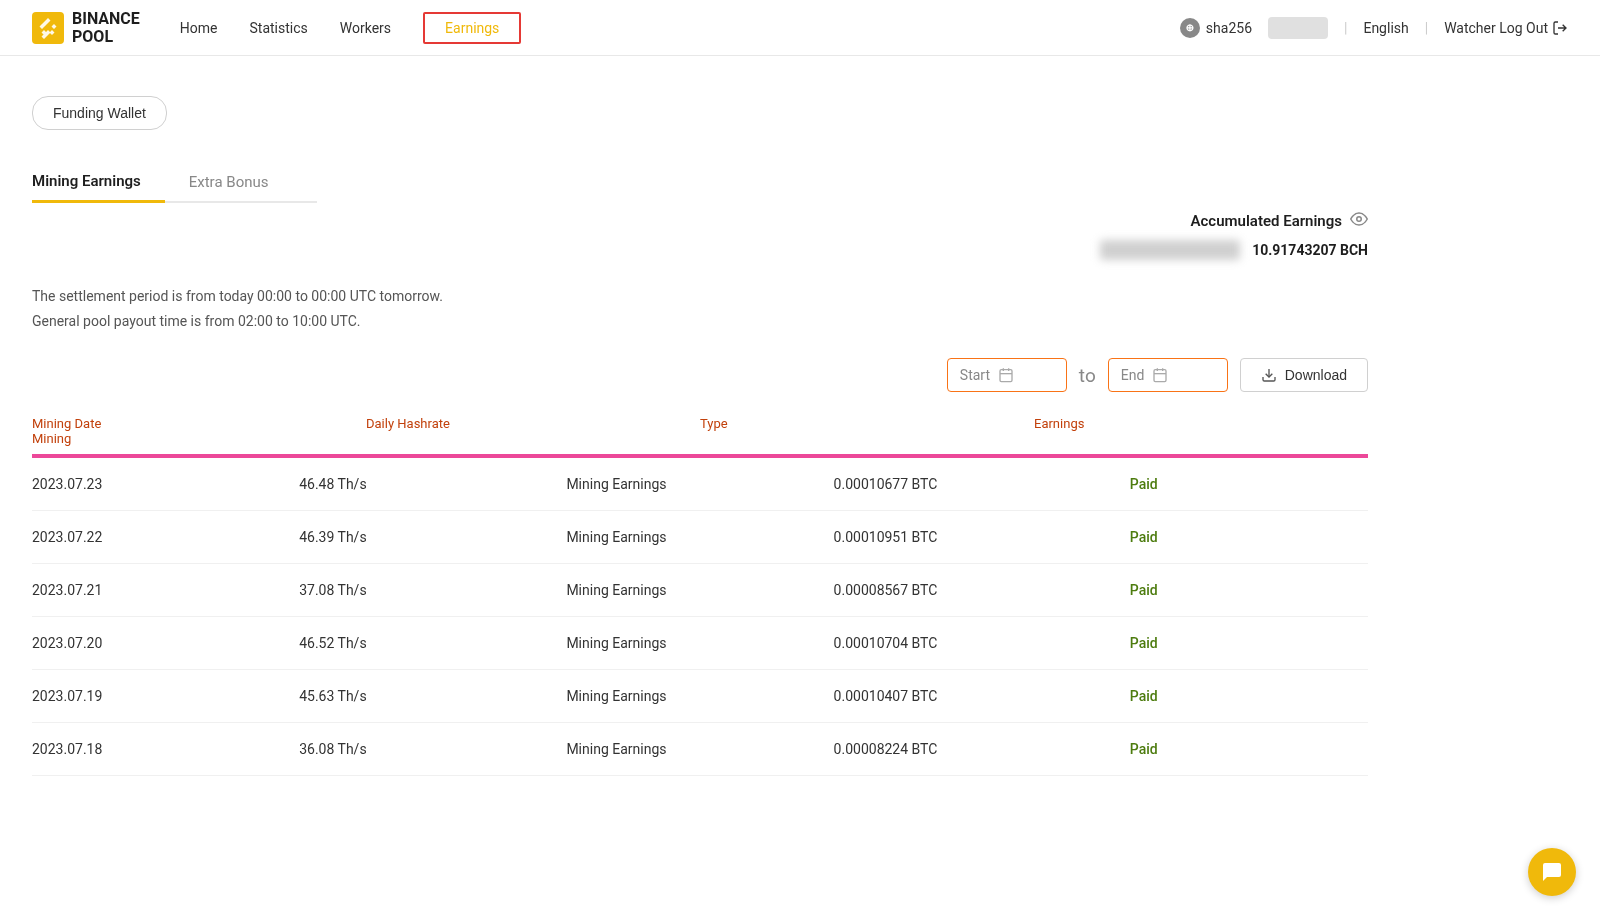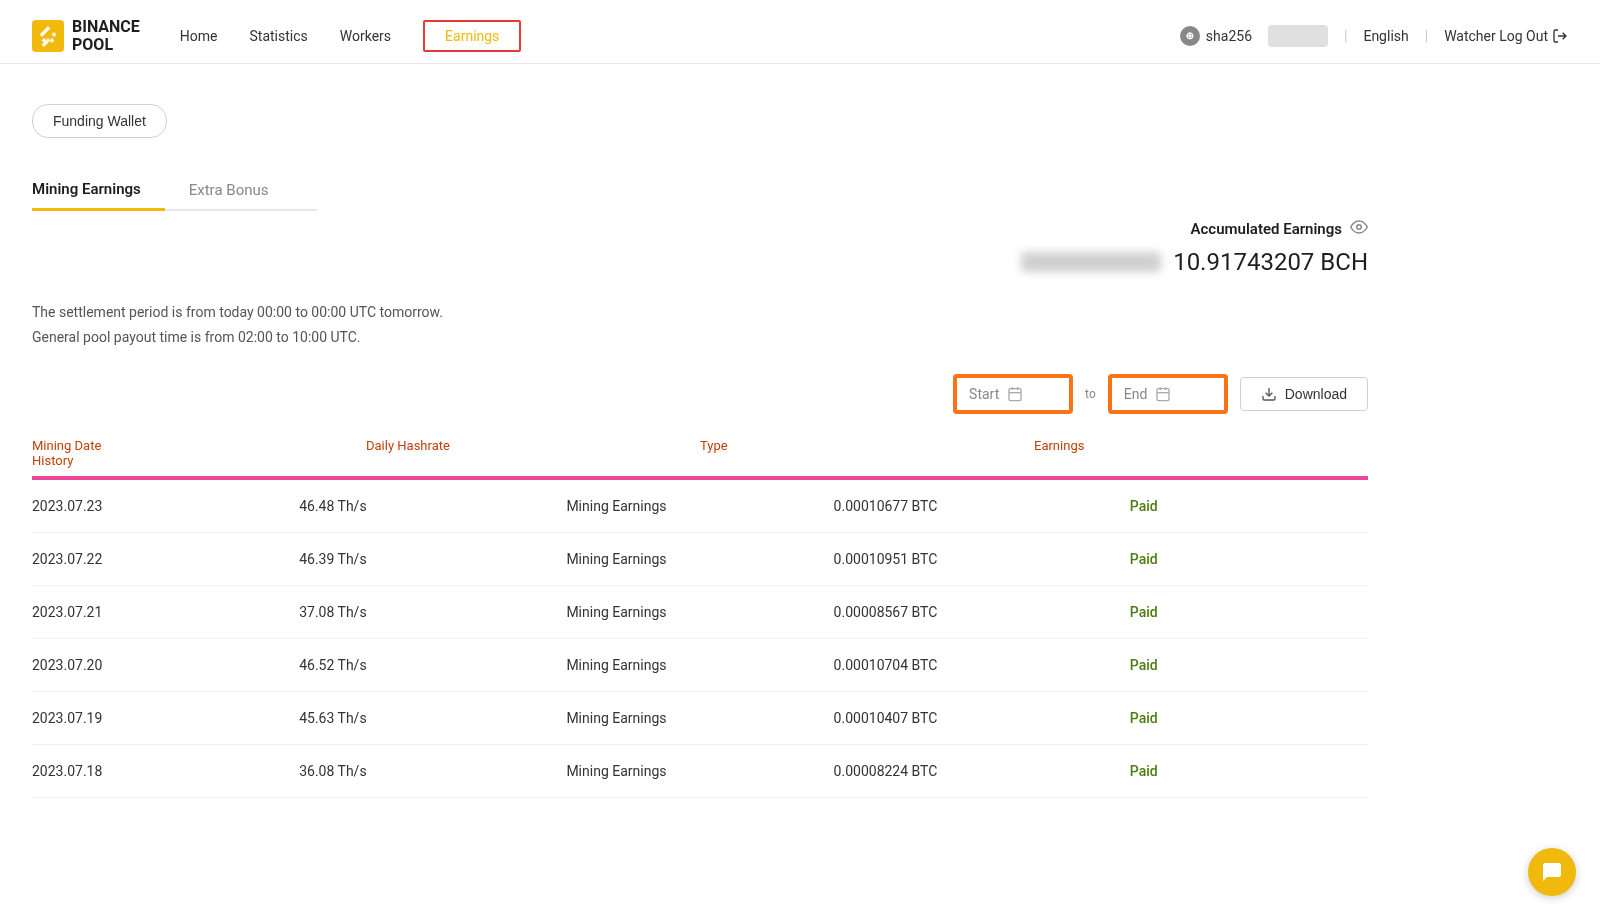--- a/index.html
+++ b/index.html
@@ -1,21 +1,21 @@
 <!DOCTYPE html>
 <html><head>
   <meta charset="utf-8">
   <style>
     * { margin: 0; padding: 0; box-sizing: border-box; }
     body { font-family: -apple-system, BlinkMacSystemFont, 'Segoe UI', Roboto, sans-serif; background: #fff; color: #333; font-size: 14px; }
 
     
     .header {
       display: flex; align-items: center; padding: 0 32px; height: 56px;
-      border-bottom: 1px solid #e8e8e8; background: #fff; margin-top: 8px;
+      border-bottom: 1px solid #e8e8e8; background: #fff;
     }
     .logo { display: flex; align-items: center; gap: 8px; margin-right: 40px; }
     .logo-icon { width: 32px; height: 32px; }
     .logo-text { font-weight: 700; font-size: 16px; line-height: 1.1; color: #1e1e1e; }
     .logo-text span { display: block; }
     .nav { display: flex; align-items: center; gap: 32px; flex: 1; }
     .nav-item { color: #333; text-decoration: none; font-size: 14px; cursor: pointer; padding: 4px 0; }
     .nav-item.active { color: #f0b90b; border: 2px solid #e53935; padding: 6px 20px; border-radius: 2px; }
     .header-right { display: flex; align-items: center; gap: 16px; }
     .algo-badge { display: flex; align-items: center; gap: 6px; font-size: 14px; color: #333; }
@@ -45,34 +45,34 @@
       color: #888; border-bottom: 2px solid transparent; margin-bottom: -2px;
     }
     .tab.active { color: #1e1e1e; font-weight: 600; border-bottom: 3px solid #f0b90b; }
 
     
     .accumulated { text-align: right; }
     .accumulated-label { display: flex; align-items: center; justify-content: flex-end; gap: 8px; font-size: 15px; font-weight: 600; color: #1e1e1e; margin-bottom: 8px; margin-top: 48px; }
     .eye-icon { cursor: pointer; color: #888; }
     .accumulated-value-row { display: flex; align-items: center; justify-content: flex-end; gap: 12px; }
     .accumulated-blur { width: 140px; height: 20px; background: #d0d0d0; border-radius: 3px; filter: blur(4px); }
-    .accumulated-value { font-size: 24px; font-weight: 400; color: #1e1e1e; }
+    .accumulated-value { font-size: 14px; font-weight: 700; color: #1e1e1e; }
 
     
     .info-section { margin-bottom: 24px; }
     .info-text { color: #555; font-size: 14px; line-height: 1.8; }
 
     
     .filter-row { display: flex; align-items: center; justify-content: flex-end; gap: 12px; margin-bottom: 16px; }
     .date-input {
       display: flex; align-items: center; gap: 8px;
-      border: 4px solid #f97316; border-radius: 4px; padding: 8px 12px;
+      border: 1px solid #f97316; border-radius: 4px; padding: 8px 12px;
       font-size: 14px; color: #888; background: #fff; cursor: pointer; min-width: 120px;
     }
-    .date-sep { color: #888; font-size: 12px; }
+    .date-sep { color: #888; font-size: 19px; }
     .download-btn {
       display: flex; align-items: center; gap: 8px;
       padding: 8px 20px; border: 1px solid #d0d0d0; border-radius: 4px;
       background: #fff; color: #333; font-size: 14px; cursor: pointer; font-weight: 500;
     }
 
     
     .table-container { width: 100%; }
     .table-header {
       display: grid; grid-template-columns: 1fr 1fr 1fr 1fr;
@@ -204,21 +204,21 @@
       <span>Download</span>
     </button>
   </div>
 
   <div class="table-container">
     <div class="table-header">
       <span>Mining Date</span>
       <span>Daily Hashrate</span>
       <span>Type</span>
       <span>Earnings</span>
-      <span>History</span>
+      <span>Mining</span>
     </div>
 
     <div id="table-body">
         <div class="table-row">
       <span>2023.07.23</span>
       <span>46.48 Th/s</span>
       <span>Mining Earnings</span>
       <span>0.00010677 BTC</span>
       <span class="status-paid">Paid</span>
     </div>

